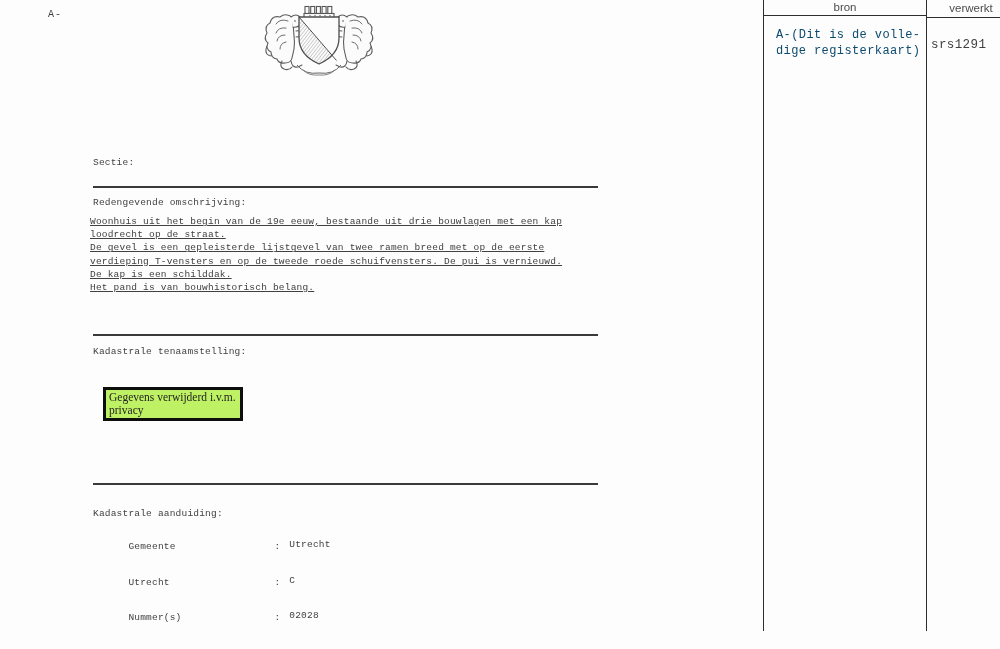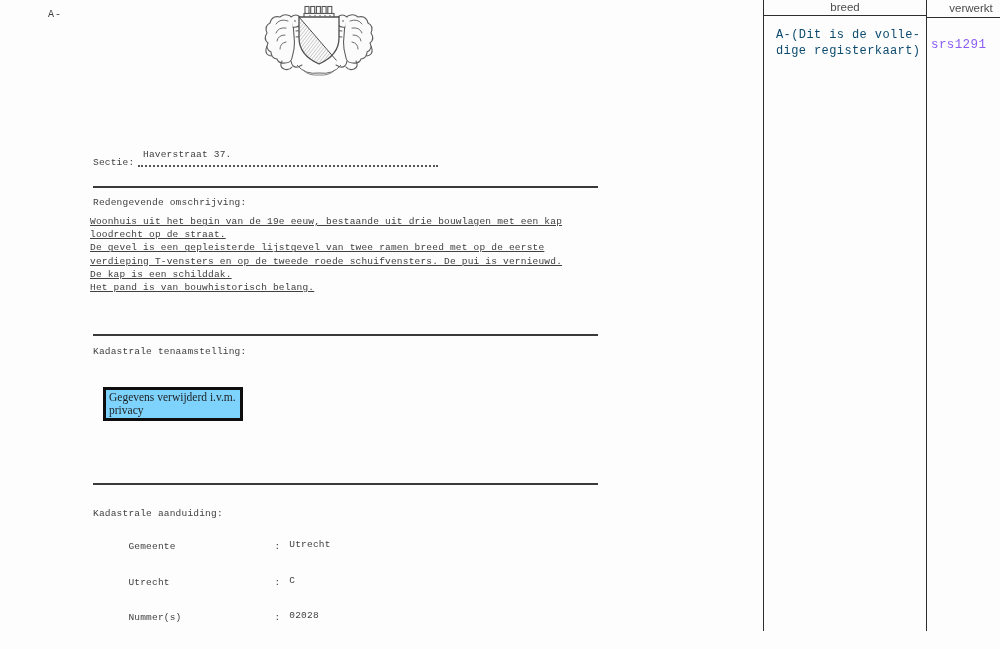--- a/index.html
+++ b/index.html
@@ -18,21 +18,21 @@
   .adres-value{position:absolute;left:5px;top:1px;font-size:9.5px;letter-spacing:.2px;white-space:pre;}
   .hr{height:1.5px;background:#3a3a3a;width:505px;left:93px;}
   .hr1{top:186px;}
   .hr2{top:334px;}
   .hr3{top:483px;}
   .sec-head{left:93px;}
   .desc-head{top:197px;}
   .desc-body{left:90px;top:215px;line-height:13.2px;white-space:pre-line;text-decoration:underline;}
   .ten-head{top:346px;}
   .privacy-box{
-    left:103px;top:387px;width:128px;border:3px solid #0e0e0e;background:#7dd3fc;
+    left:103px;top:387px;width:128px;border:3px solid #0e0e0e;background:#bef264;
     font-family:"Liberation Serif","DejaVu Serif",serif;font-size:11.5px;line-height:13px;
     color:#1e1e1e;padding:1px 3px;white-space:pre-line;
   }
   .aand-head{top:508px;}
   .kad-table{left:93px;top:508px;}
   .kad-row{position:relative;height:13.5px;}
   .kad-label{display:inline-block;width:146px;}
   .kad-value{display:inline-block;margin-left:9px;position:relative;top:-2px;}
   .vline{width:1.3px;background:#2e2e2e;top:0;height:631px;}
   .vline-main{left:763px;}
@@ -40,21 +40,21 @@
   .hline{height:1.2px;background:#2e2e2e;}
   .hline-bron{left:763px;top:15px;width:164px;}
   .hline-verw{left:926px;top:17px;width:74px;}
   .col-head{
     font-family:"Liberation Sans","DejaVu Sans",sans-serif;font-size:11.5px;color:#4c4c4c;
     text-align:center;
   }
   .bron-head{left:763px;top:1px;width:164px;}
   .verw-head{left:926px;top:2px;width:90px;}
   .bron-entry{left:776px;top:28px;font-size:12px;line-height:15.5px;letter-spacing:.4px;white-space:pre-line;color:#0c4a6e;text-align:center;}
-  .verw-entry{left:931px;top:38px;font-size:12.5px;letter-spacing:.4px;color:#8b5cf6;white-space:pre;}
+  .verw-entry{left:931px;top:38px;font-size:12.5px;letter-spacing:.4px;color:#404040;white-space:pre;}
 </style>
 </head>
 <body>
 
 <div class="canvas">
 
   <div class="abs corner-mark tw">A-</div>
 
   <svg class="abs arms" width="114" height="78" viewBox="0 0 114 78" aria-hidden="true">
     <defs>
@@ -98,23 +98,20 @@
     <path d="M37,13 L79,63 L37,63 Z" fill="url(#hx)" clip-path="url(#shieldClip)"></path>
     <path d="M37,13 H77 V34 Q77,51 57,60 Q37,51 37,34 Z" fill="none" stroke="#4d4d4d" stroke-width="1.3"></path>
     <line x1="37" y1="13" x2="74.5" y2="56.5" stroke="#4d4d4d" stroke-width="1"></line>
 
     <path d="M35,61 q8,10 22,8 q14,2 22,-8" fill="none" stroke="#666" stroke-width="1"></path>
     <path d="M41,66 q6,6 16,5 q10,1 16,-5" fill="none" stroke="#7a7a7a" stroke-width="0.9"></path>
   </svg>
 
 
   <div class="abs adres-label tw">Sectie:</div>
-  <div class="abs adres-fill">
-    <span class="adres-value">Haverstraat 37.</span>
-  </div>
 
   <div class="abs hr hr1"></div>
 
   <div class="abs sec-head desc-head tw">Redengevende omschrijving:</div>
   <div class="abs desc-body tw">Woonhuis uit het begin van de 19e eeuw, bestaande uit drie bouwlagen met een kap
 loodrecht op de straat.
 De gevel is een gepleisterde lijstgevel van twee ramen breed met op de eerste
 verdieping T-vensters en op de tweede roede schuifvensters. De pui is vernieuwd.
 De kap is een schilddak.
 Het pand is van bouwhistorisch belang.</div>
@@ -138,20 +135,20 @@
     <div class="kad-row">
       <span class="kad-label">Nummer(s)</span><span class="kad-sep">:</span><span class="kad-value">02028</span>
     </div>
   </div>
 
   <div class="abs vline vline-main"></div>
   <div class="abs vline vline-col"></div>
   <div class="abs hline hline-bron"></div>
   <div class="abs hline hline-verw"></div>
 
-  <div class="abs col-head bron-head">breed</div>
+  <div class="abs col-head bron-head">bron</div>
   <div class="abs col-head verw-head">verwerkt</div>
 
   <div class="abs bron-entry">A-(Dit is de volle-
 dige registerkaart)</div>
   <div class="abs verw-entry">srs1291</div>
 
 </div>
 
 </body></html>

